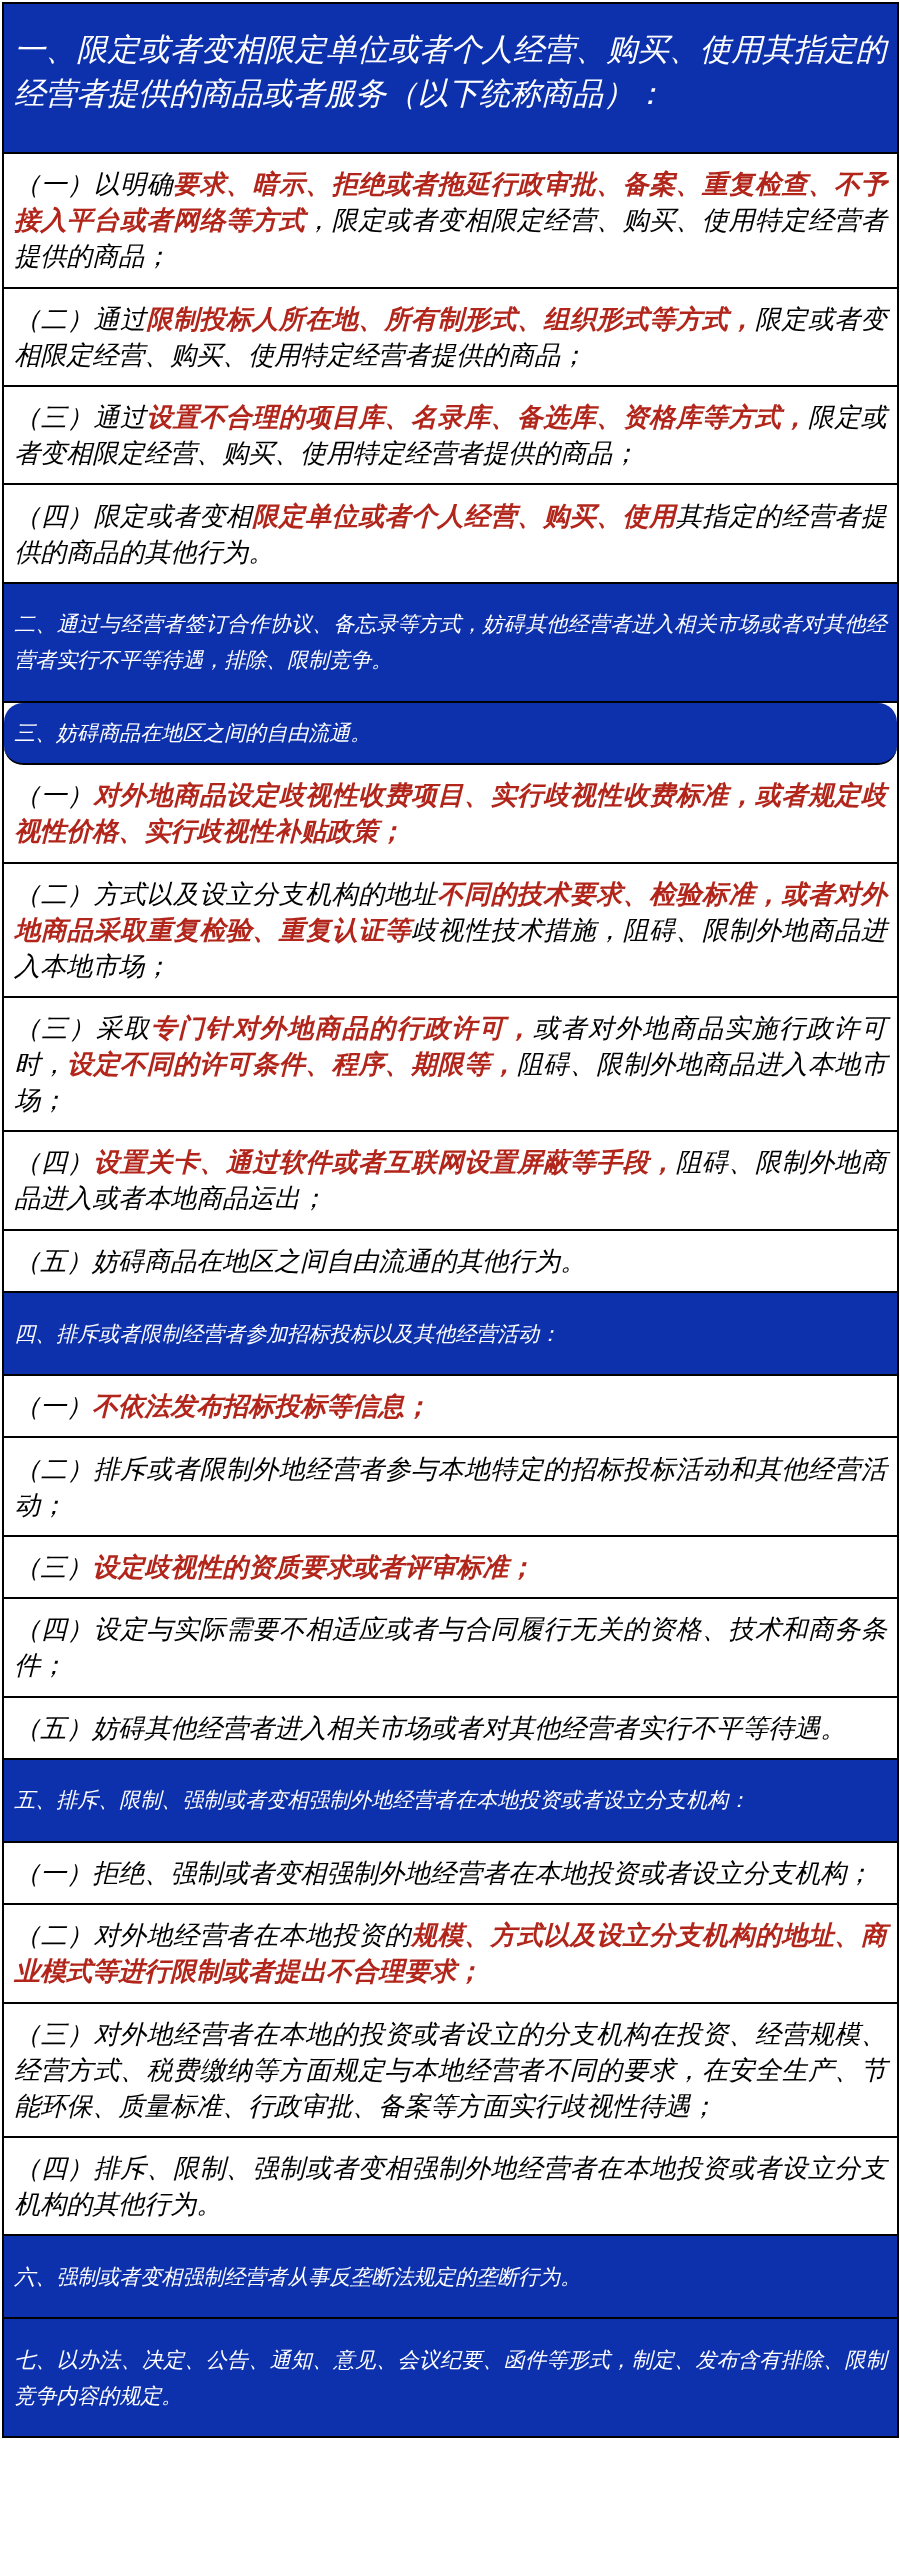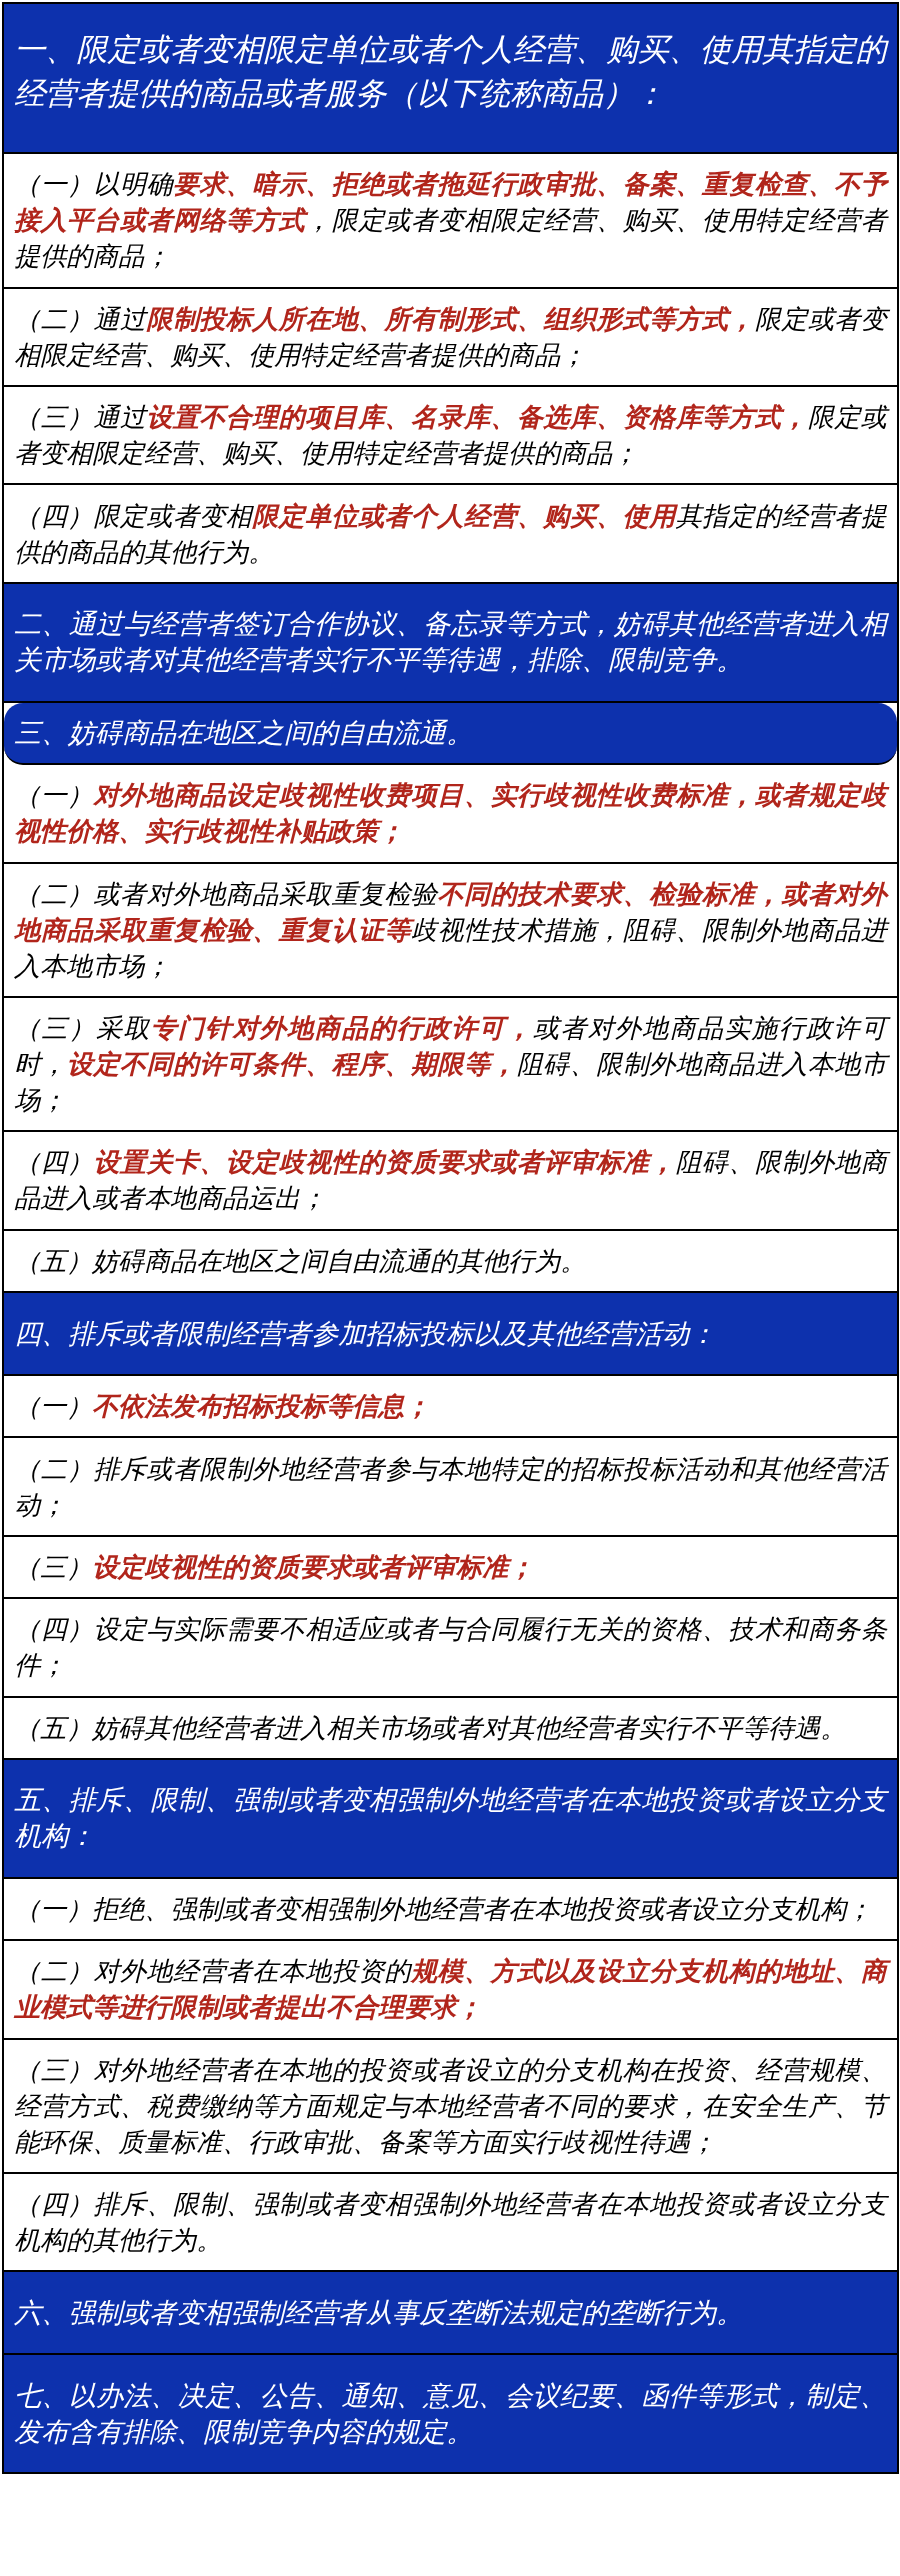--- a/index.html
+++ b/index.html
@@ -29,21 +29,21 @@
     line-height:36px;
     color:var(--body-text);
     text-align:justify;
     text-justify:inter-ideograph;
   }
   .sec:last-child{border-bottom:none;}
   .sec .txt{margin:0;font-style:italic;}
   .sec.header{
     background:var(--header-bg);
     color:var(--header-text);
-    font-size:27px;
+    font-size:21px;
     padding:22.5px 10.3px;
   }
   .sec.header.lead{
     font-size:31px;
     line-height:44px;
     padding:24.4px 10.3px 36px 10.3px;
   }
   .sec.header.tight{
     padding:12.2px 10.3px;
     border-radius:19px;
@@ -75,27 +75,27 @@
     <section class="sec header">
       <p class="txt"><span class="run">二、通过与经营者签订合作协议、备忘录等方式，妨碍其他经营者进入相关市场或者对其他经营者实行不平等待遇，排除、限制竞争。</span></p>
     </section>
     <section class="sec header tight">
       <p class="txt"><span class="run">三、妨碍商品在地区之间的自由流通。</span></p>
     </section>
     <section class="sec item">
       <p class="txt"><span class="run">（一）</span><span class="run hl">对外地商品设定歧视性收费项目、实行歧视性收费标准，或者规定歧视性价格、实行歧视性补贴政策；</span></p>
     </section>
     <section class="sec item">
-      <p class="txt"><span class="run">（二）或者对外地商品采取重复检验</span><span class="run hl">不同的技术要求、检验标准，或者对外地商品采取重复检验、重复认证等</span><span class="run">歧视性技术措施，阻碍、限制外地商品进入本地市场；</span></p>
+      <p class="txt"><span class="run">（二）方式以及设立分支机构的地址</span><span class="run hl">不同的技术要求、检验标准，或者对外地商品采取重复检验、重复认证等</span><span class="run">歧视性技术措施，阻碍、限制外地商品进入本地市场；</span></p>
     </section>
     <section class="sec item">
       <p class="txt"><span class="run">（三）采取</span><span class="run hl">专门针对外地商品的行政许可，</span><span class="run">或者对外地商品实施行政许可时，</span><span class="run hl">设定不同的许可条件、程序、期限等，</span><span class="run">阻碍、限制外地商品进入本地市场；</span></p>
     </section>
     <section class="sec item">
-      <p class="txt"><span class="run">（四）</span><span class="run hl">设置关卡、设定歧视性的资质要求或者评审标准，</span><span class="run">阻碍、限制外地商品进入或者本地商品运出；</span></p>
+      <p class="txt"><span class="run">（四）</span><span class="run hl">设置关卡、通过软件或者互联网设置屏蔽等手段，</span><span class="run">阻碍、限制外地商品进入或者本地商品运出；</span></p>
     </section>
     <section class="sec item">
       <p class="txt"><span class="run">（五）妨碍商品在地区之间自由流通的其他行为。</span></p>
     </section>
     <section class="sec header">
       <p class="txt"><span class="run">四、排斥或者限制经营者参加招标投标以及其他经营活动：</span></p>
     </section>
     <section class="sec item">
       <p class="txt"><span class="run">（一）</span><span class="run hl">不依法发布招标投标等信息；</span></p>
     </section>

